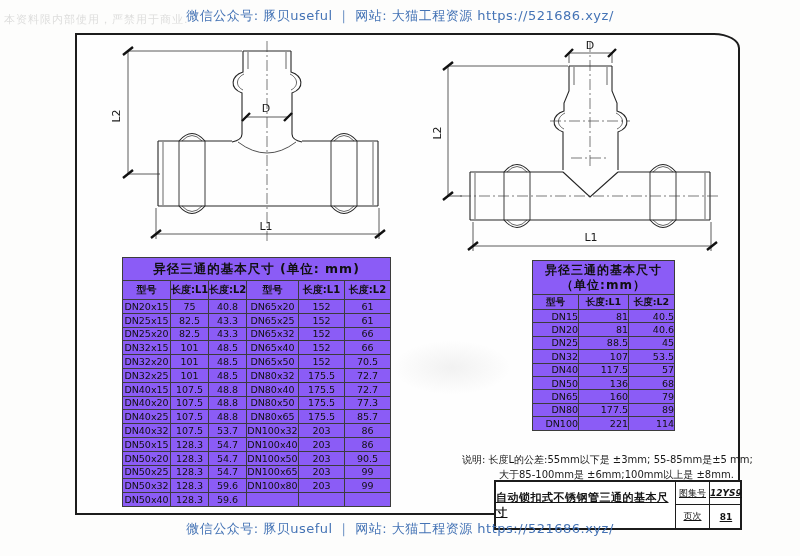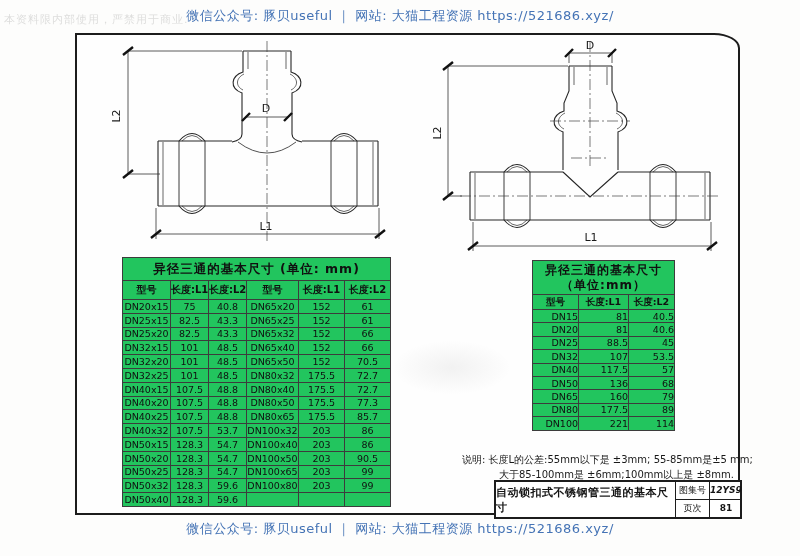--- a/index.html
+++ b/index.html
@@ -23,21 +23,21 @@
     position:absolute; left:75px; top:33px; width:665px; height:482px;
     border:2px solid #1c1c1c; border-top-right-radius:26px 15px;
     box-sizing:border-box; background:#fefefe;
   }
   .smudge {
     position:absolute; left:392px; top:340px; width:120px; height:55px;
     background:radial-gradient(ellipse at center, rgba(40,40,40,0.06), transparent 70%);
   }
   svg text { font-family:"DejaVu Sans","Liberation Sans",sans-serif; fill:#1a1a1a; }
 
-  table.dim { border-collapse:collapse; table-layout:fixed; background:#22c55e; position:absolute; }
+  table.dim { border-collapse:collapse; table-layout:fixed; background:#8b5cf6; position:absolute; }
   .dim th, .dim td {
     border:1px solid #3c3c3c; text-align:center; vertical-align:middle;
     padding:0; white-space:nowrap; overflow:hidden; color:#101010;
   }
   .t-left { left:122px; top:257px; width:268px; }
   .t-left .tbl-title { height:22px; font-size:12.5px; font-weight:bold; letter-spacing:1px; }
   .t-left .tbl-head td { height:18px; font-size:10px; font-weight:bold; }
   .t-left tbody td { height:12.8px; font-size:9.5px; font-weight:500; }
 
   .t-right { left:532px; top:260px; width:142px; }
@@ -45,23 +45,23 @@
   .t-right .tbl-head td { height:14px; font-size:9.5px; font-weight:bold; }
   .t-right tbody td { height:12.4px; font-size:9.5px; font-weight:500;text-align:right; }
 
   .note {
     position:absolute; left:462px; top:436px; width:300px;
     font-size:10px; line-height:1.5; color:#181818;margin-top:16px;
   }
   .note .ln2 { padding-left:37px; }
 
   .tblock {
-    position:absolute; left:494px; top:480px; width:248px; height:39px;
+    position:absolute; left:494px; top:480px; width:248px; height:50px;
     border:2px solid #1c1c1c; box-sizing:border-box; background:#fff;
-    display:grid; grid-template-columns:180px 34px 1fr; grid-template-rows:1fr 1fr;
+    display:grid; grid-template-columns:180px 34px 1fr; grid-template-rows:1fr 1fr;text-decoration:underline;
   }
   .tb-title {
     grid-row:1/3; display:flex; align-items:center; justify-content:center;
     font-size:11px; font-weight:bold; letter-spacing:0.5px;
     border-right:1px solid #1c1c1c;
   }
   .tb-cell { display:flex; align-items:center; justify-content:center; font-size:9px; }
   .tb-lbl1 { border-bottom:1px solid #1c1c1c; border-right:1px solid #1c1c1c; }
   .tb-lbl2 { border-right:1px solid #1c1c1c; }
   .tb-val1 { border-bottom:1px solid #1c1c1c; font-weight:bold; font-style:italic; }

